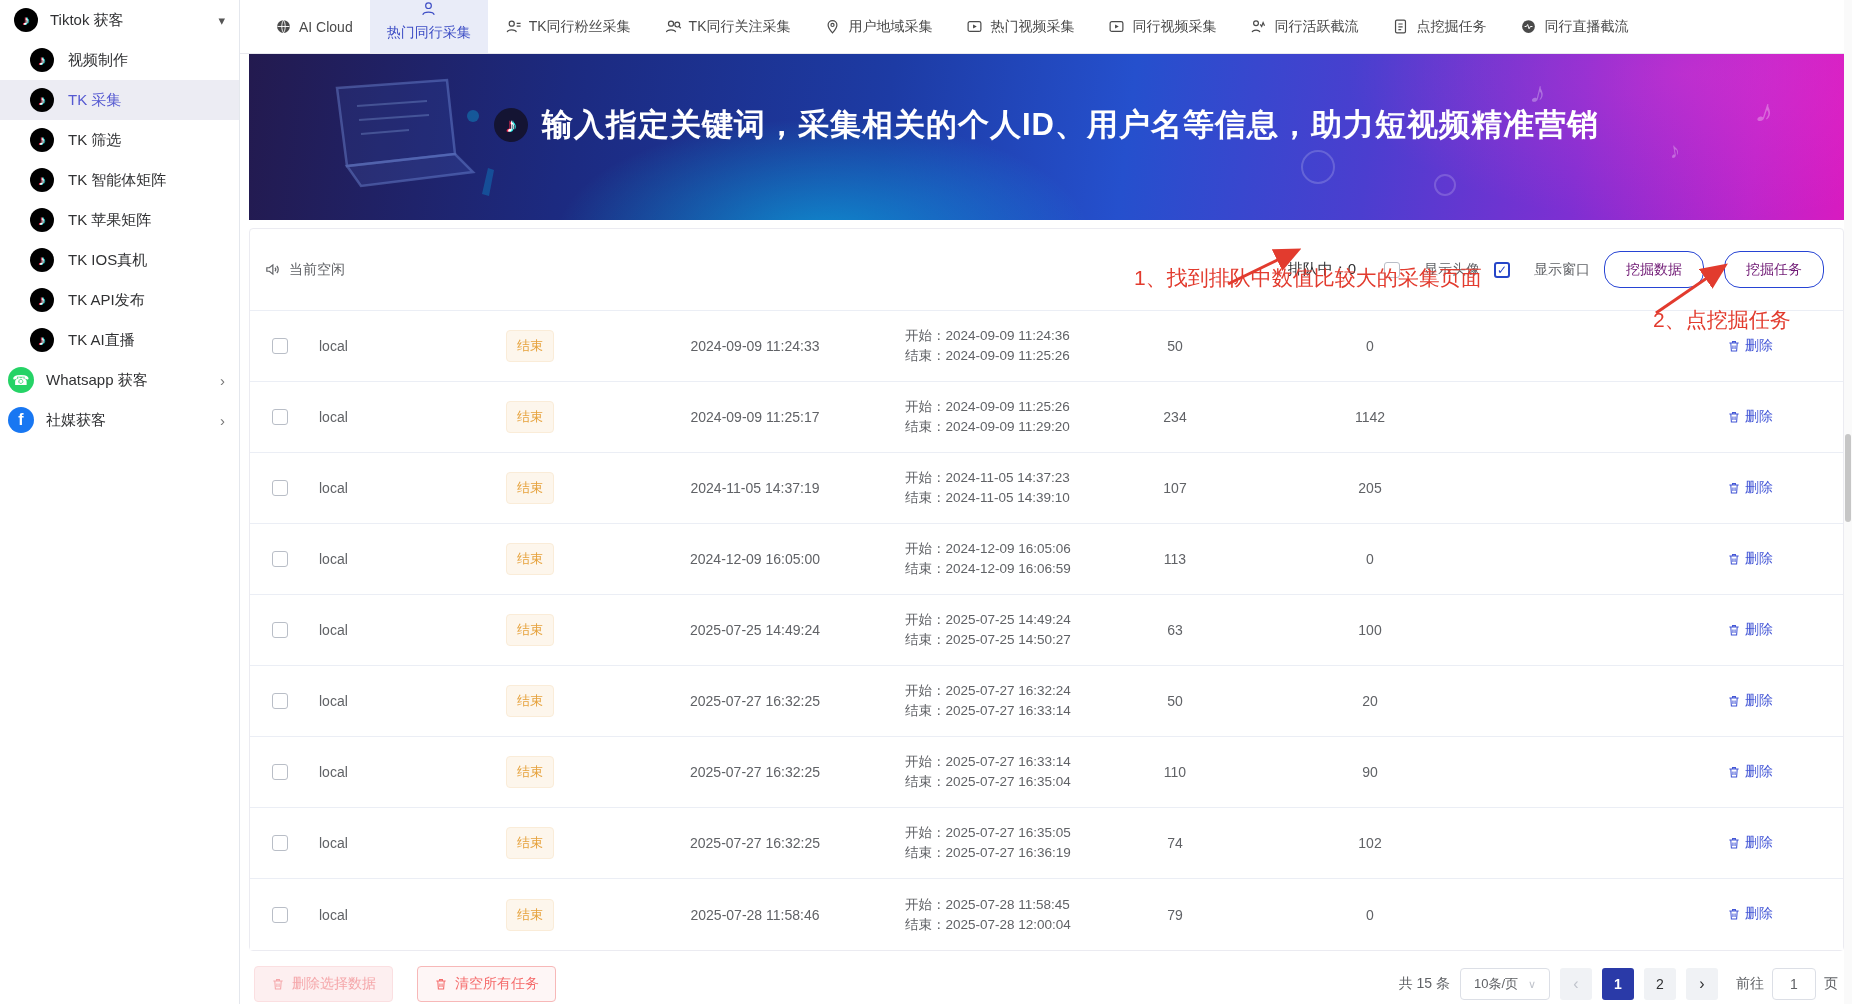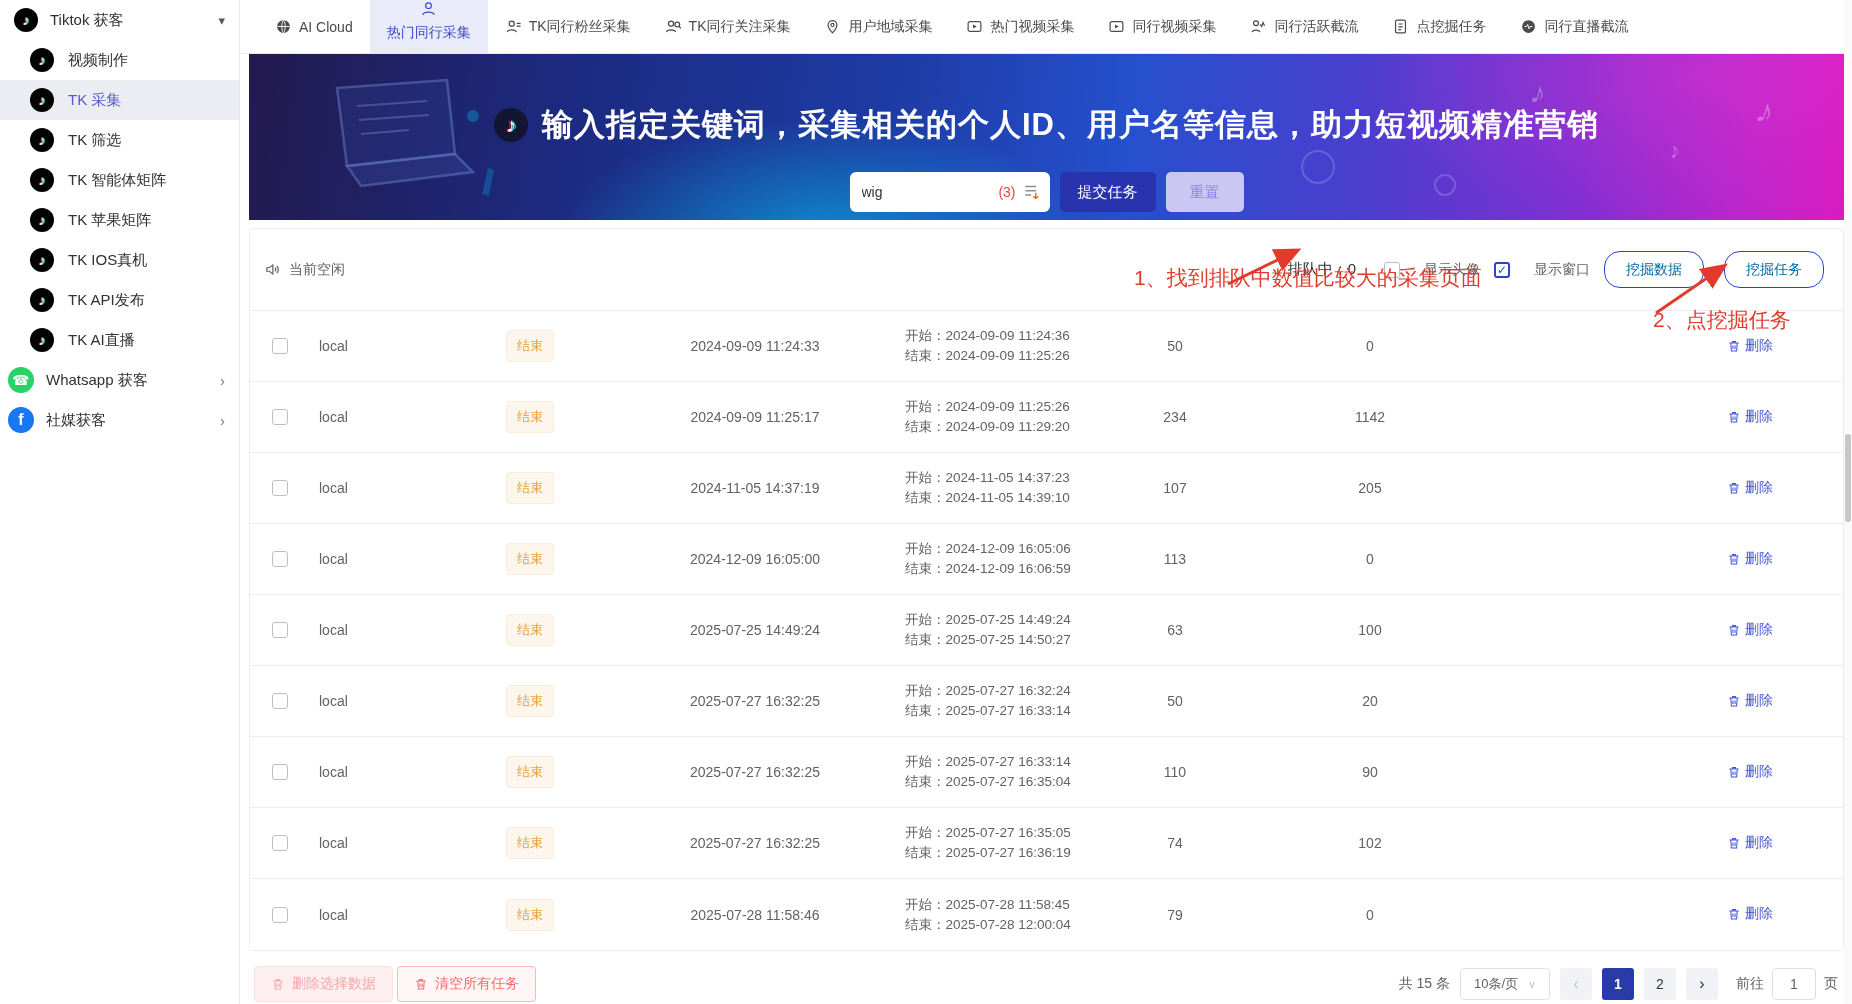--- a/index.html
+++ b/index.html
@@ -47,42 +47,42 @@
 
   
   .card { margin-top:8px; border:1px solid #ebebf1; border-radius:4px; background:#fff; }
   .toolbar { height:82px; display:flex; align-items:center; padding:0 19px 0 14px; border-bottom:1px solid #ebeef5; }
   .tb-left { display:flex; align-items:center; gap:8px; color:#606266; font-size:14px; }
   .tb-right { margin-left:auto; display:flex; align-items:center; gap:14px; }
   .queue { font-size:15px; color:#303133; margin-right:14px; }
   .cb-group { display:flex; align-items:center; gap:24px; font-size:14px; color:#606266; cursor:pointer; }
   .cb { width:16px; height:16px; border:1px solid #b9bec7; border-radius:3px; background:#fff; display:flex; align-items:center; justify-content:center; font-size:12px; color:transparent; }
   .cb.checked { border:2px solid #2646c8; color:#2646c8; font-weight:bold; }
-  .mine-btn { height:37px; min-width:100px; background:#fff; border:1.5px solid #2744d4; color:#0369a1; border-radius:16px; font-size:14px; cursor:pointer; font-family:inherit; padding:0 18px; }
+  .mine-btn { height:37px; min-width:100px; background:#fff; border:1.5px solid #2744d4; color:#701a75; border-radius:16px; font-size:14px; cursor:pointer; font-family:inherit; padding:0 18px; }
   .mine-btn + .mine-btn { margin-left:6px; }
 
   .row { display:flex; align-items:center; height:71px; border-bottom:1px solid #ebeef5; font-size:14px; color:#606266; background:#fff; }
   .row:last-child { border-bottom:none; }
   .c-check { width:55px; padding-left:22px; flex:0 0 55px; }
   .c-source { width:150px; flex:0 0 150px; padding-left:14px; }
   .c-badge { width:150px; flex:0 0 150px; display:flex; justify-content:center; }
   .badge-end { background:#fdf6ec; border:1px solid #faecd8; color:#e6a23c; font-size:13px; padding:6px 10px; border-radius:4px; }
   .c-time { width:300px; flex:0 0 300px; text-align:center; }
   .c-range { width:170px; flex:0 0 170px; line-height:20px; font-size:13.5px; }
   .c-count1 { width:200px; flex:0 0 200px; text-align:center; }
   .c-count2 { width:190px; flex:0 0 190px; text-align:center; }
   .c-del { flex:1; text-align:right; padding-right:70px; }
   .del-link { color:#4356d6; cursor:pointer; display:inline-flex; align-items:center; gap:4px; font-size:14px; }
   .del-link svg { width:14px; height:14px; }
 
   
   .footer { margin-top:13px; display:flex; align-items:center; padding:0 6px 0 5px; height:40px; }
   .danger-btn { height:36px; border-radius:4px; font-size:14px; display:inline-flex; align-items:center; gap:7px; padding:0 16px; cursor:pointer; font-family:inherit; }
   .danger-btn svg { width:14px; height:14px; }
-  .btn-del-sel { background:#fdeff0; border:1px solid #fbdfe1; color:#f5a7aa; margin-right:4px; }
+  .btn-del-sel { background:#fdeff0; border:1px solid #fbdfe1; color:#f5a7aa; margin-right:24px; }
   .btn-clear { background:#fef6f6; border:1px solid #f7b8b8; color:#f56c6c; }
   .pager { margin-left:auto; display:flex; align-items:center; gap:10px; font-size:14px; color:#606266; }
   .page-size { width:90px; height:32px; border:1px solid #dcdfe6; border-radius:4px; display:flex; align-items:center; justify-content:center; gap:10px; font-size:13px; color:#606266; cursor:pointer; }
   .page-size .caret { color:#c0c4cc; font-size:11px; }
   .pg-btn { min-width:32px; height:32px; border-radius:3px; background:#f0f2f5; color:#303133; display:flex; align-items:center; justify-content:center; font-size:14px; cursor:pointer; border:none; font-family:inherit; }
   .pg-btn.disabled { color:#c0c4cc; }
   .pg-btn.active { background:#2a3aa8; color:#fff; font-weight:bold; }
   .pg-arrow { font-size:16px; }
   .goto { display:flex; align-items:center; gap:8px; margin-left:8px; }
   .goto input { width:44px; height:32px; border:1px solid #dcdfe6; border-radius:4px; text-align:center; font-size:14px; color:#606266; outline:none; font-family:inherit; }
@@ -323,31 +323,20 @@
         </svg>
         <span class="deco-note" style="left:1282px; top:22px; font-size:30px; transform:rotate(14deg);">♪</span>
         <span class="deco-note" style="left:1420px; top:84px; font-size:22px; transform:rotate(-10deg);">♪</span>
         <span class="deco-note" style="left:1508px; top:38px; font-size:34px; transform:rotate(18deg);">♪</span>
         <span class="deco-circle" style="left:1052px; top:96px; width:34px; height:34px;"></span>
         <span class="deco-circle" style="left:1185px; top:120px; width:22px; height:22px;"></span>
 
         <div class="banner-title-row">
           <span class="banner-logo">♪</span>
           <h1 class="banner-title">输入指定关键词，采集相关的个人ID、用户名等信息，助力短视频精准营销</h1>
-        </div>
-        <div class="search-row">
-          <div class="search-box">
-            <input type="text" value="wig" style="">
-            <span class="search-count">(3)</span>
-            <svg width="20" height="20">
-                <use href="#i-import"></use>
-              </svg>
-          </div>
-          <button class="submit-btn">提交任务</button>
-          <button class="reset-btn">重置</button>
         </div>
       </section>
 
       <section class="card">
         <div class="toolbar">
           <div class="tb-left">
             <svg width="17" height="17" style="color:#606266">
                 <use href="#i-speaker"></use>
               </svg>
             <span>当前空闲</span>

